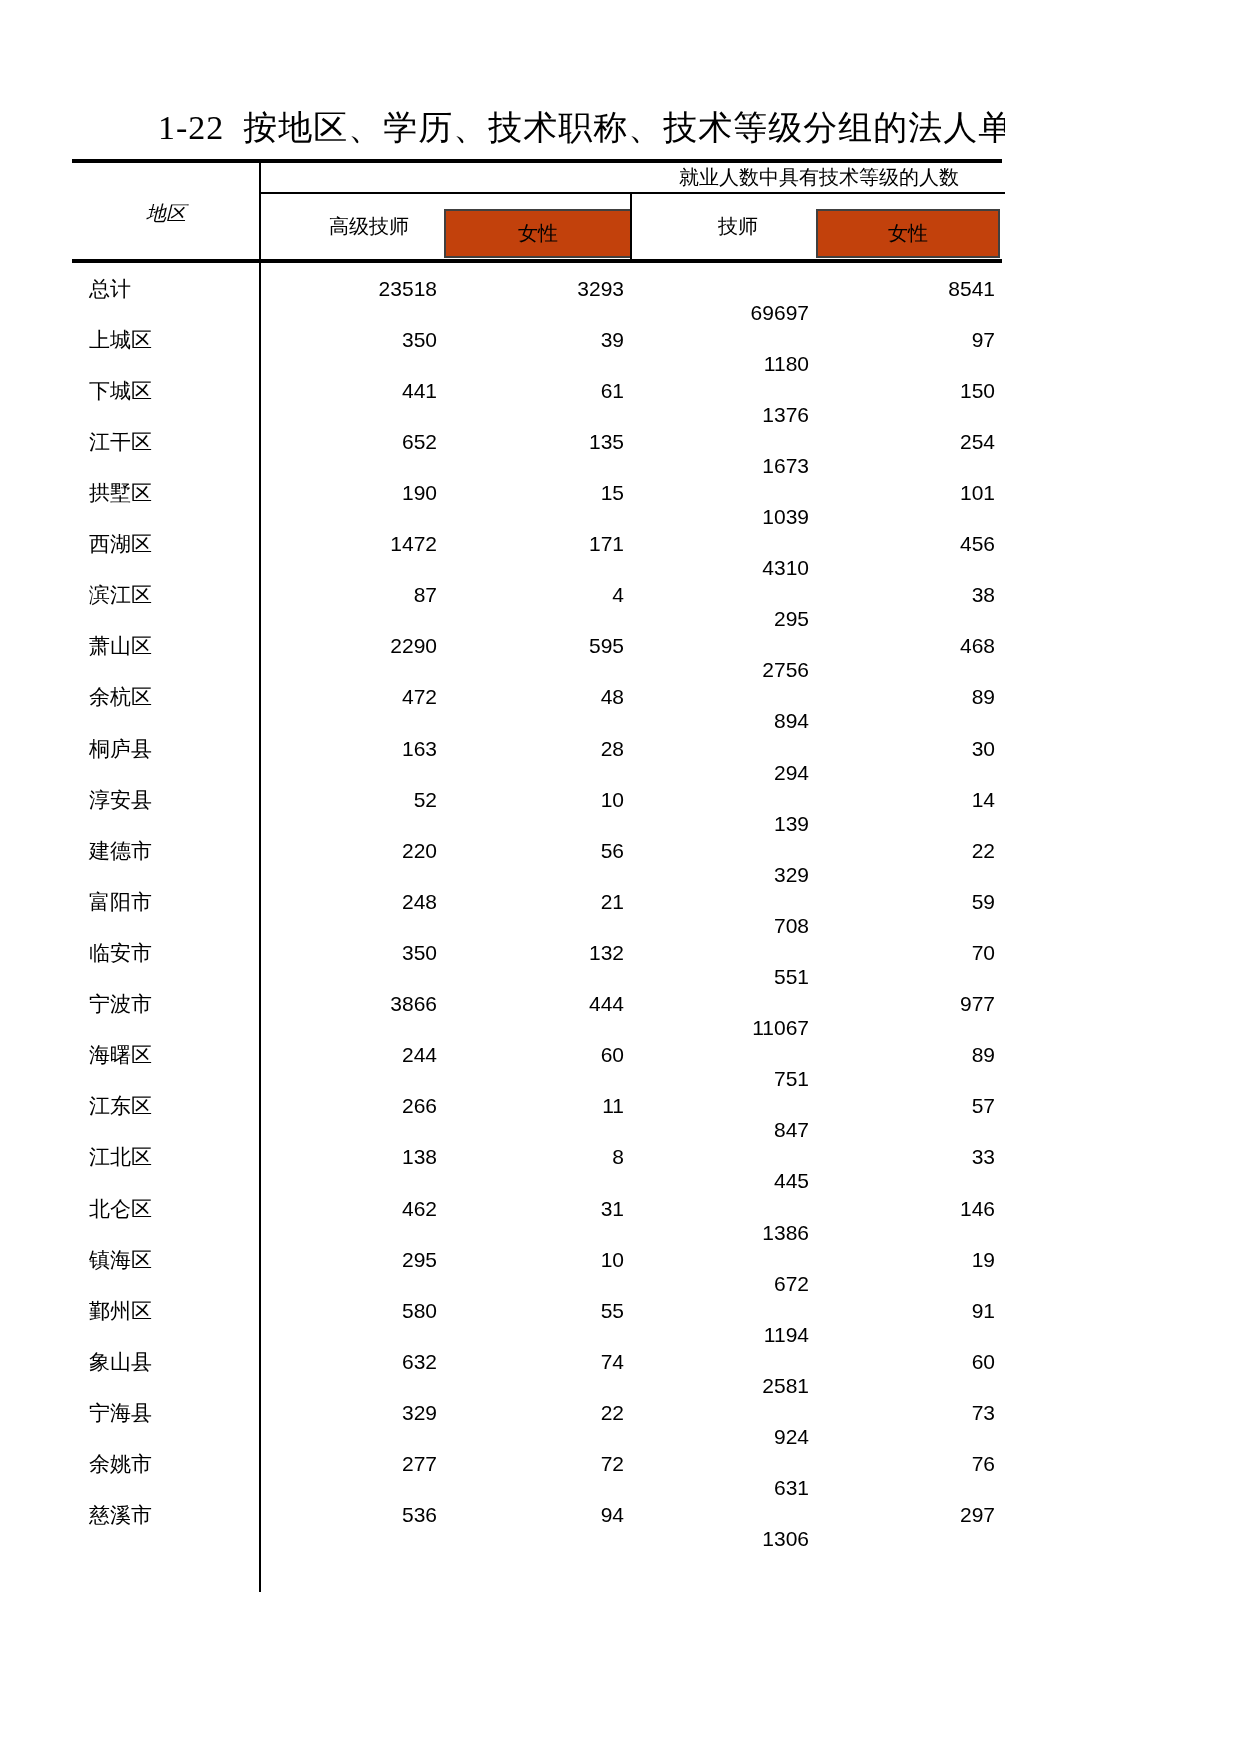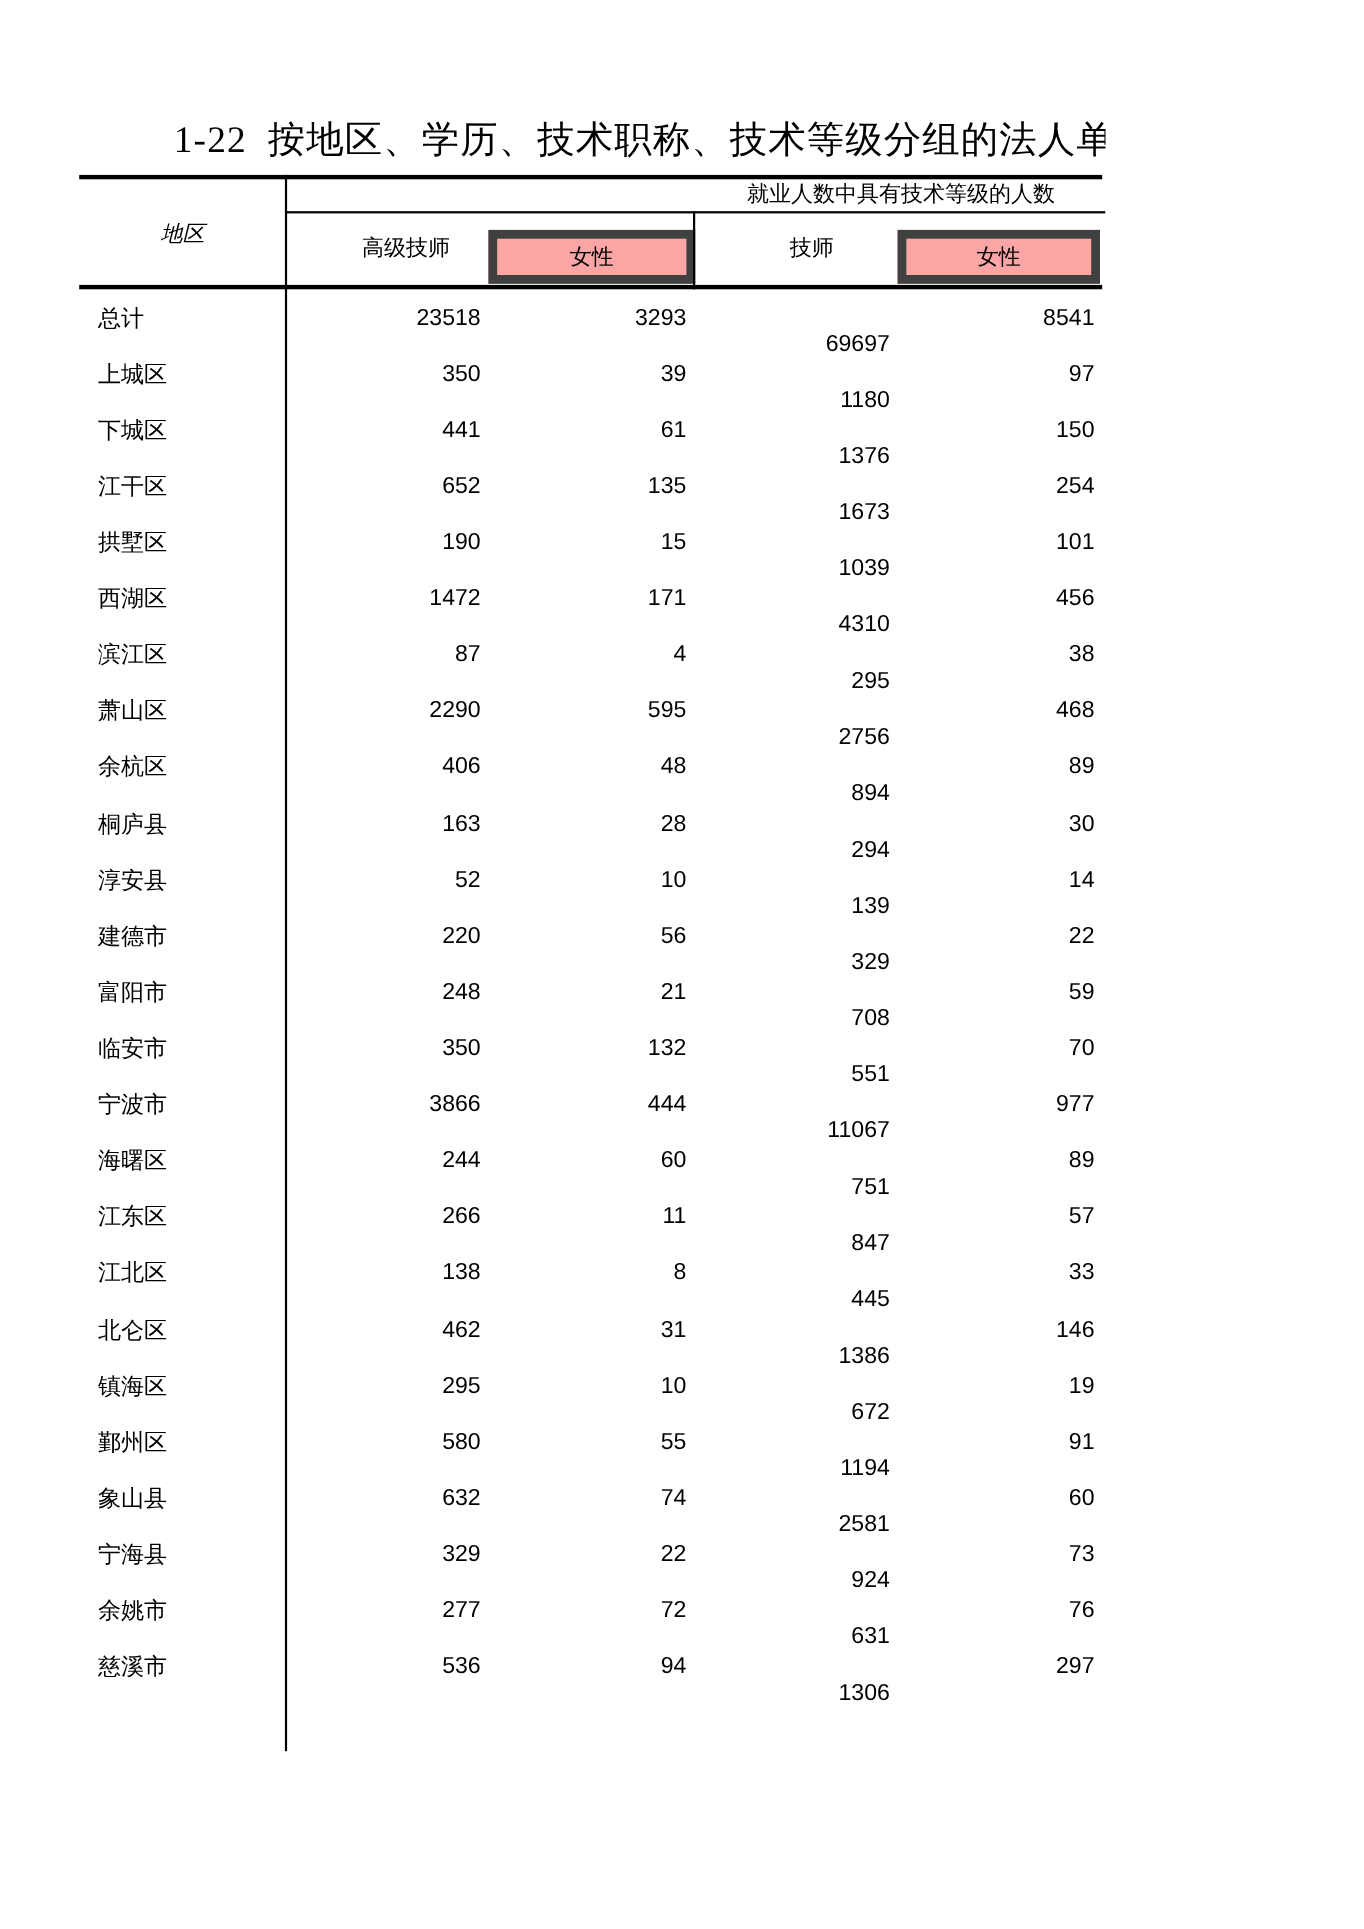--- a/index.html
+++ b/index.html
@@ -18,22 +18,22 @@
   #head-rule{left:72px;top:259px;width:930px;height:4px;}
   #col-divider{left:259px;top:159px;width:2px;height:1433px;}
   #group-divider{left:630px;top:192px;width:2px;height:71px;}
 
   .hcell{position:absolute;font-size:20px;line-height:22px;text-align:center;}
   #region-head{left:72px;top:202px;width:188px;font-style:italic;}
   #band-head{left:260px;top:166px;width:1118px;}
   #col1-head{left:262px;top:215px;width:182px;margin-left:16px;}
   #col3-head{left:632px;top:215px;width:212px;}
 
-  .female-box{position:absolute;top:209px;height:49px;border:8px solid #404040;box-sizing:border-box;
-              display:flex;align-items:center;justify-content:center;font-size:20px;background:#fca5a5;}
+  .female-box{position:absolute;top:209px;height:49px;border:2px solid #404040;box-sizing:border-box;
+              display:flex;align-items:center;justify-content:center;font-size:20px;background:#c2410c;}
   #female-box-1{left:444px;width:188px;}
   #female-box-2{left:816px;width:184px;}
 
   #table-body{position:absolute;left:72px;top:263px;width:930px;}
   .trow{display:flex;align-items:center;height:51.12px;font-size:21px;}
   .region-cell{flex:0 0 188px;padding-left:17px;box-sizing:border-box;white-space:nowrap;}
   .value-cell{text-align:right;padding-right:7px;box-sizing:border-box;white-space:nowrap;}
   .v1{flex:0 0 184px;}
   .v2{flex:0 0 187px;}
   .v3{flex:0 0 185px;margin-top:48px;}
@@ -112,21 +112,21 @@
         </div>
         <div class="trow">
           <div class="region-cell">萧山区</div>
           <div class="value-cell v1">2290</div>
           <div class="value-cell v2">595</div>
           <div class="value-cell v3">2756</div>
           <div class="value-cell v4">468</div>
         </div>
         <div class="trow">
           <div class="region-cell">余杭区</div>
-          <div class="value-cell v1">406</div>
+          <div class="value-cell v1">472</div>
           <div class="value-cell v2">48</div>
           <div class="value-cell v3">894</div>
           <div class="value-cell v4">89</div>
         </div>
         <div class="trow">
           <div class="region-cell">桐庐县</div>
           <div class="value-cell v1">163</div>
           <div class="value-cell v2">28</div>
           <div class="value-cell v3">294</div>
           <div class="value-cell v4">30</div>

